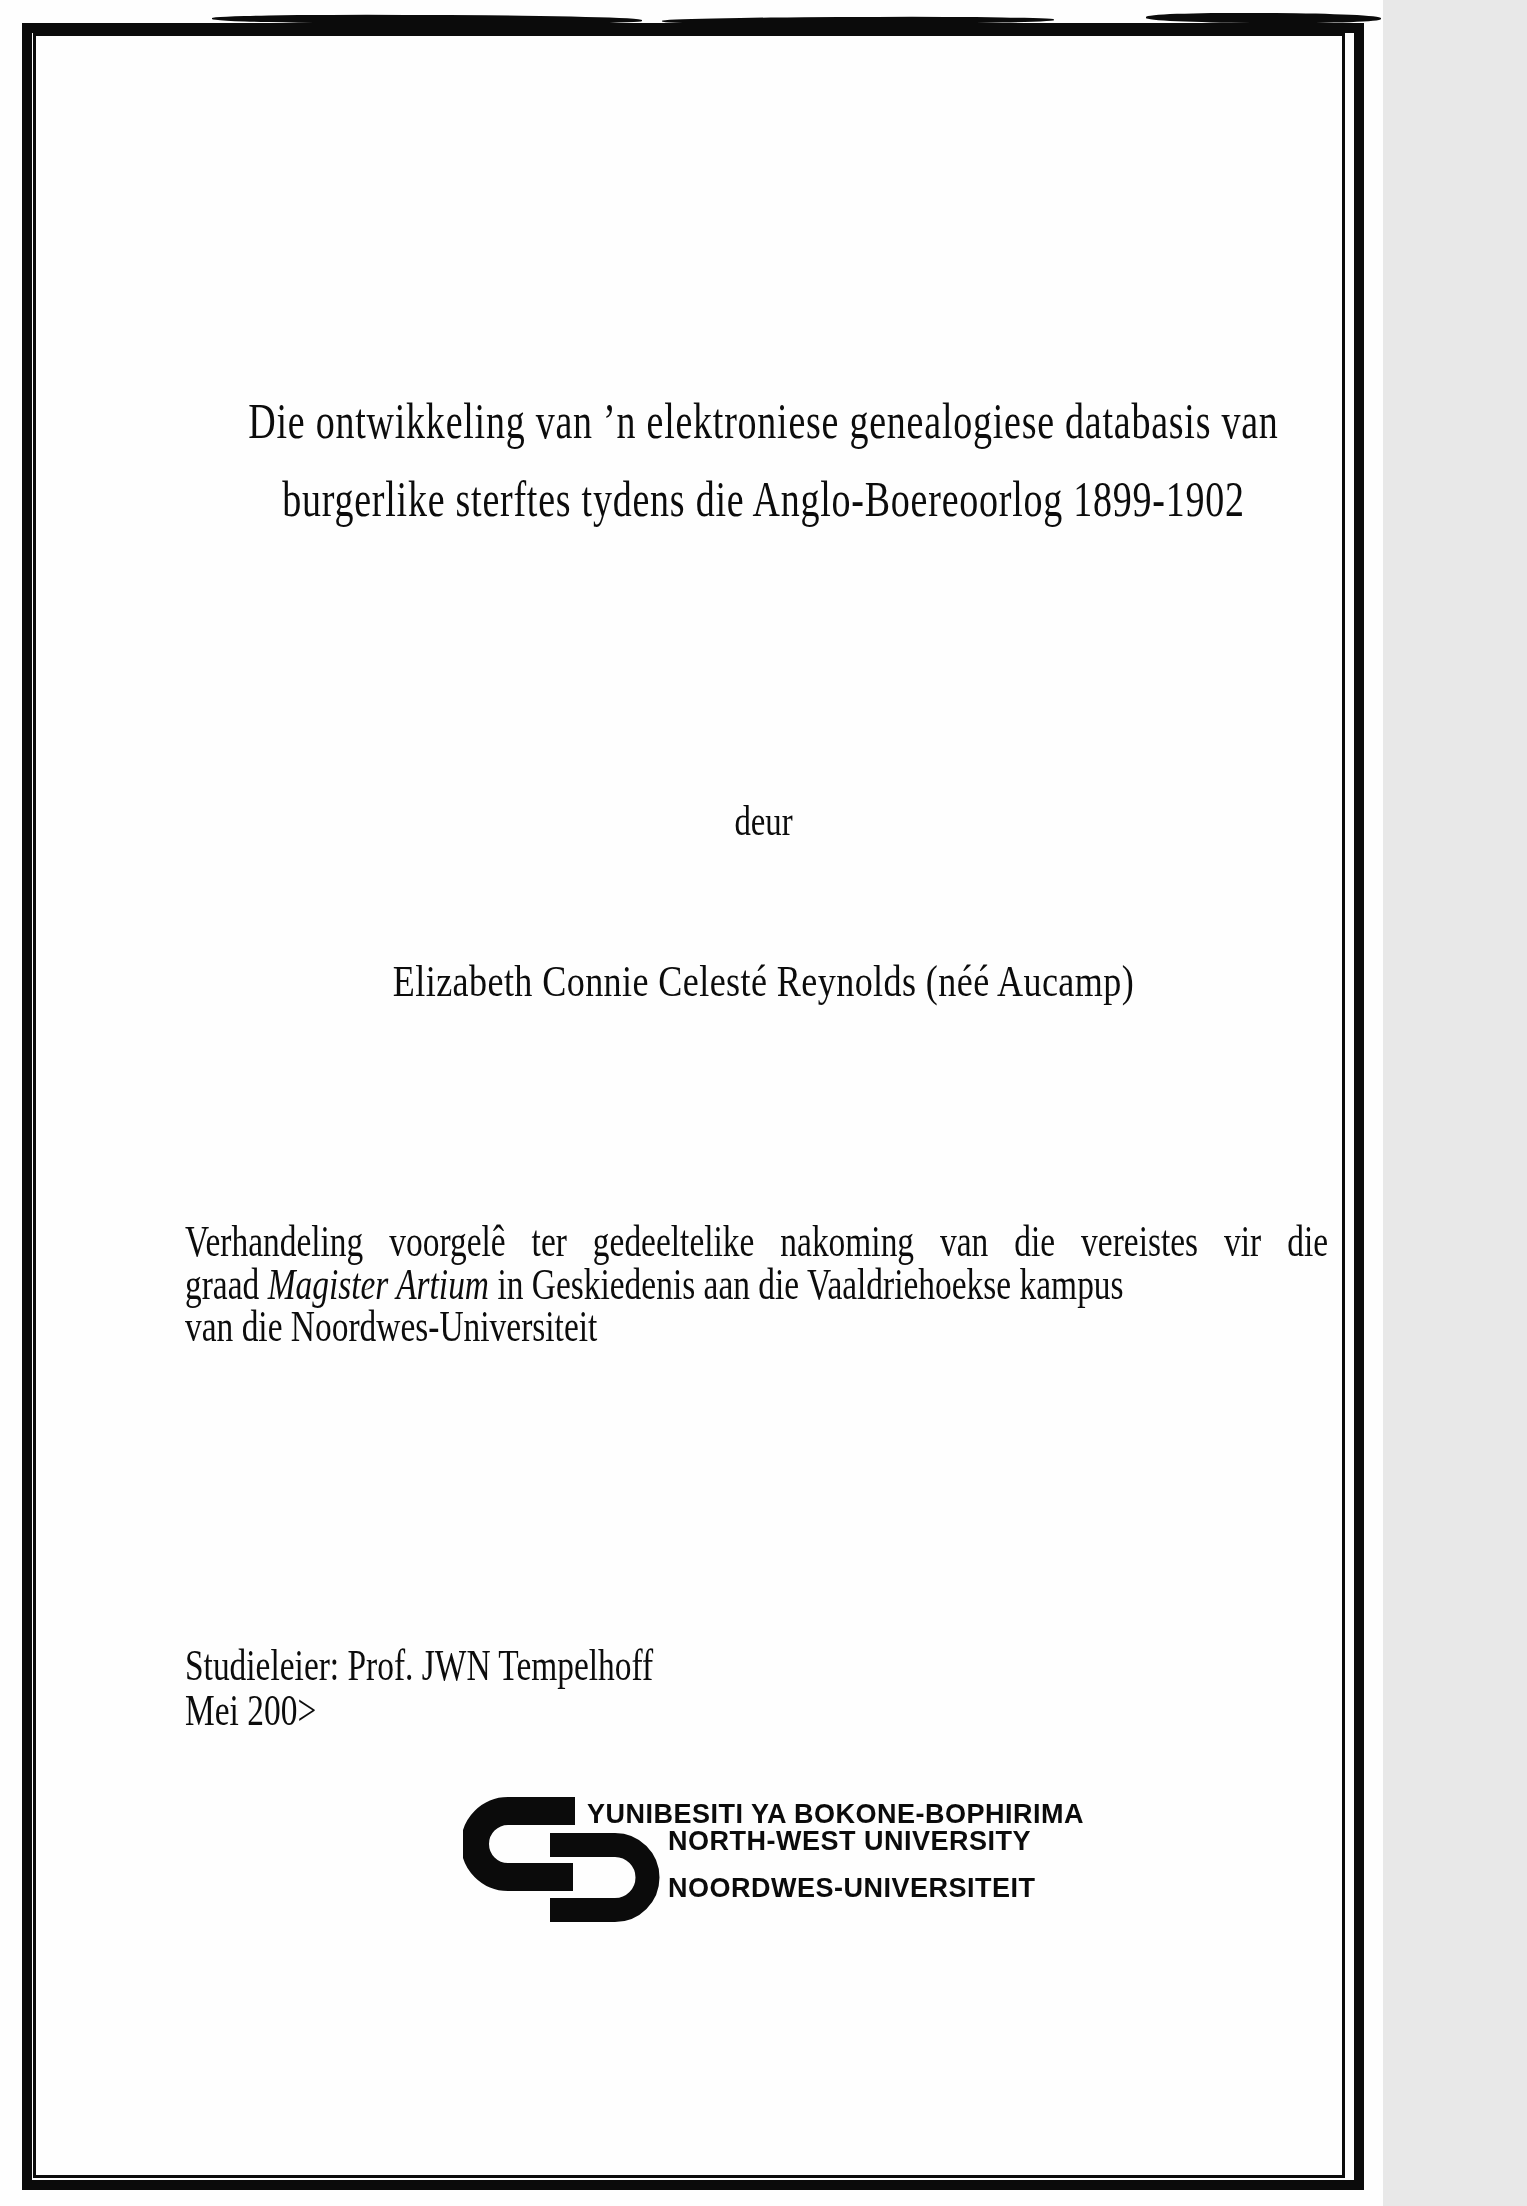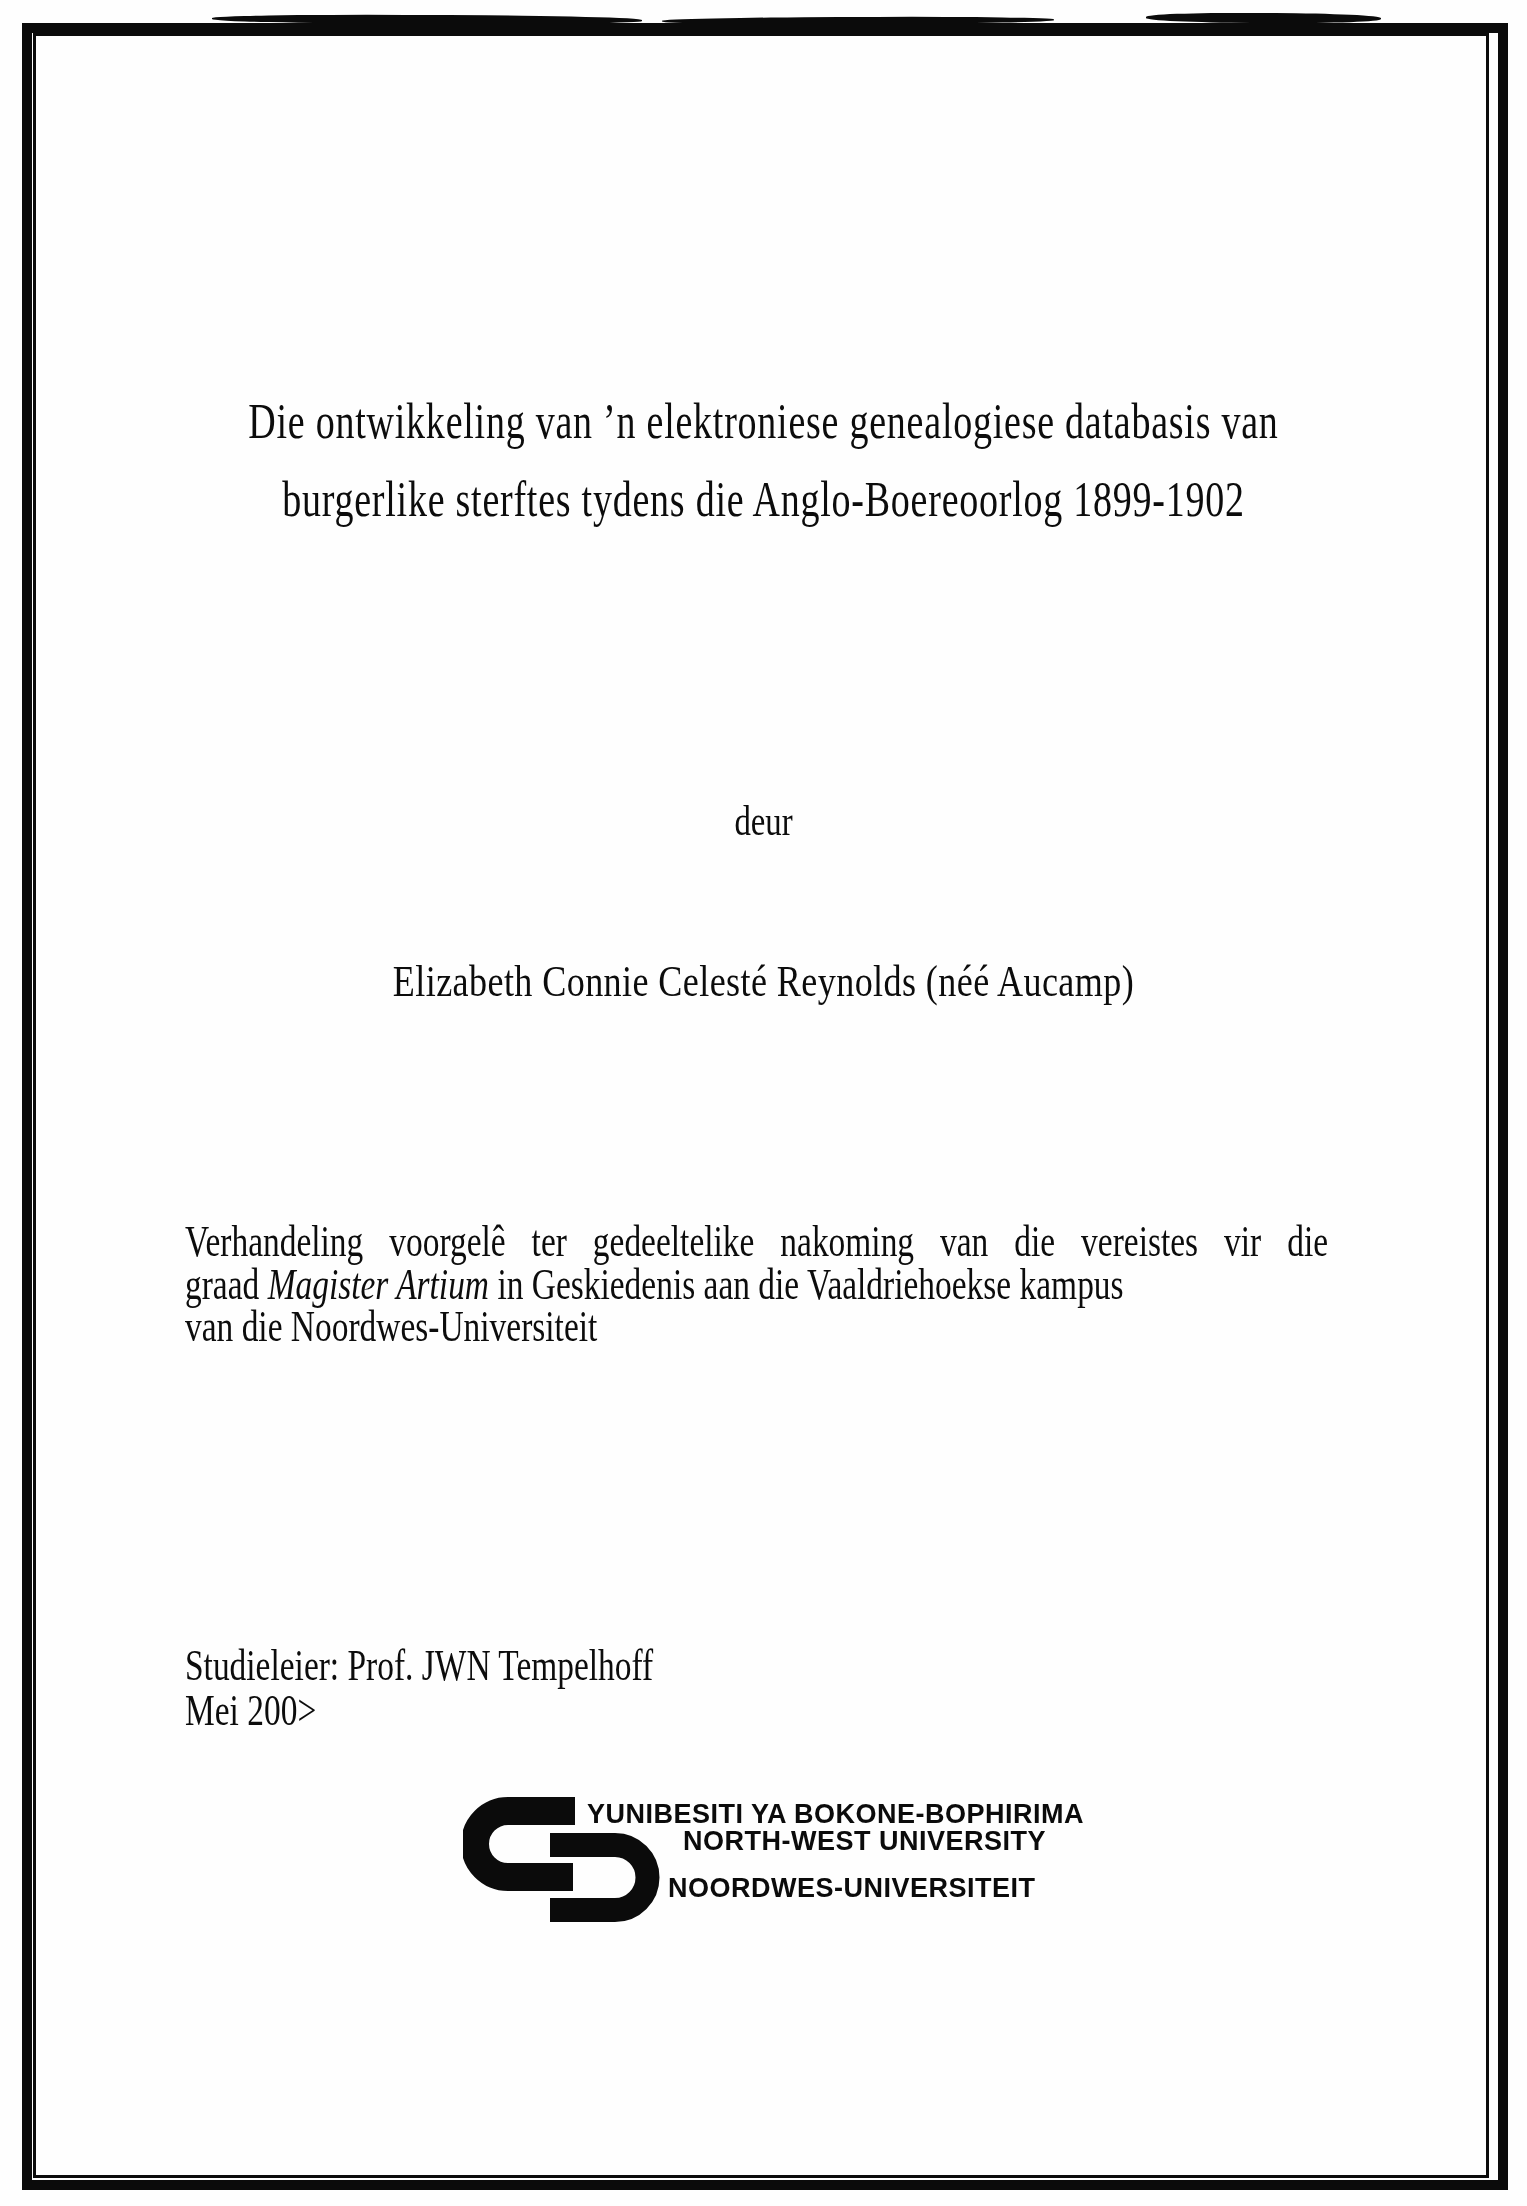--- a/index.html
+++ b/index.html
@@ -1,18 +1,18 @@
 <!DOCTYPE html>
 <html><head>
 <meta charset="utf-8">
 <style>
   html,body{margin:0;padding:0;background:#e8e8e8;}
   #page{
     position:relative;
-    width:1527px;height:2206px;
+    width:1383px;height:2206px;
     background:#fefefe;
     overflow:hidden;
     font-family:"Liberation Serif","DejaVu Serif",serif;
     color:#0c0c0c;
   }
   
   .frame-outer{
     position:absolute;left:22px;top:23px;right:19px;bottom:16px;
     border:10px solid #0b0b0b;
   }
@@ -56,21 +56,21 @@
 
   
   #logo-mark{position:absolute;left:463px;top:1797px;}
   .logo-text{
     position:absolute;
     font-family:"Liberation Sans","DejaVu Sans",sans-serif;
     font-weight:bold;font-size:27px;line-height:27px;letter-spacing:.5px;
     color:#0b0b0b;white-space:nowrap;
   }
   #logo-text-1{left:587px;top:1801px;}
-  #logo-text-2{left:683px;top:1828px;}
+  #logo-text-2{left:668px;top:1828px;}
   #logo-text-3{left:668px;top:1855px;margin-top:20px;}
 </style>
 </head>
 <body>
 
 <div id="page">
 
   <div class="smudge s1"></div>
   <div class="smudge s2"></div>
   <div class="smudge s3"></div>

